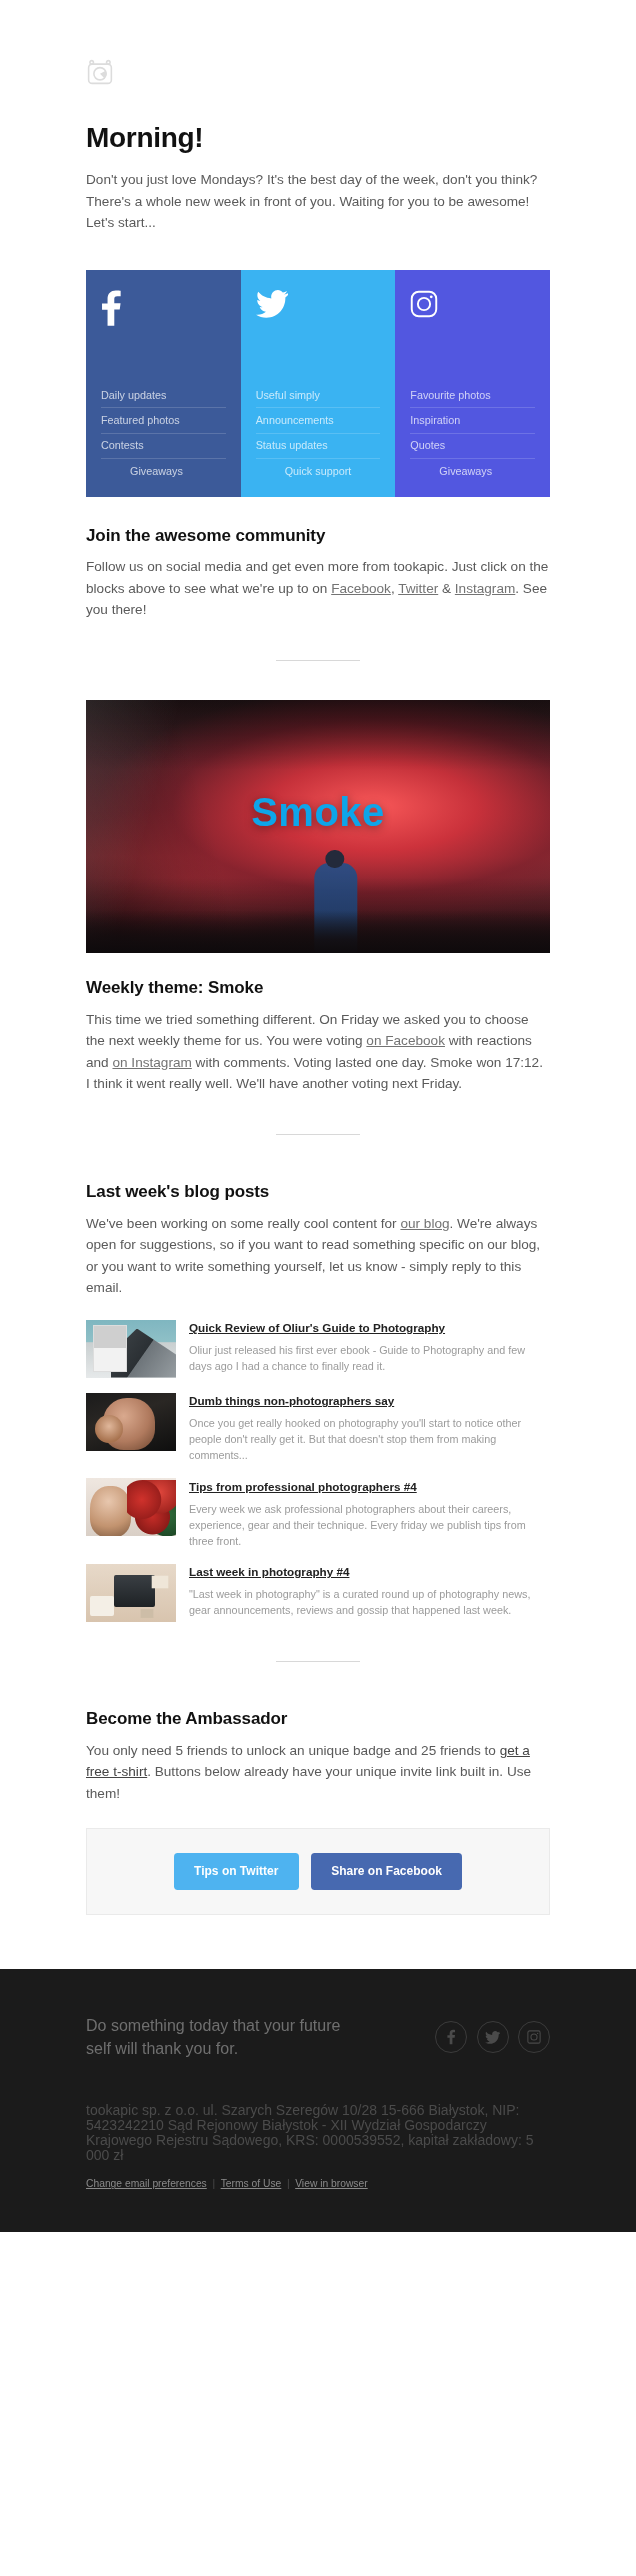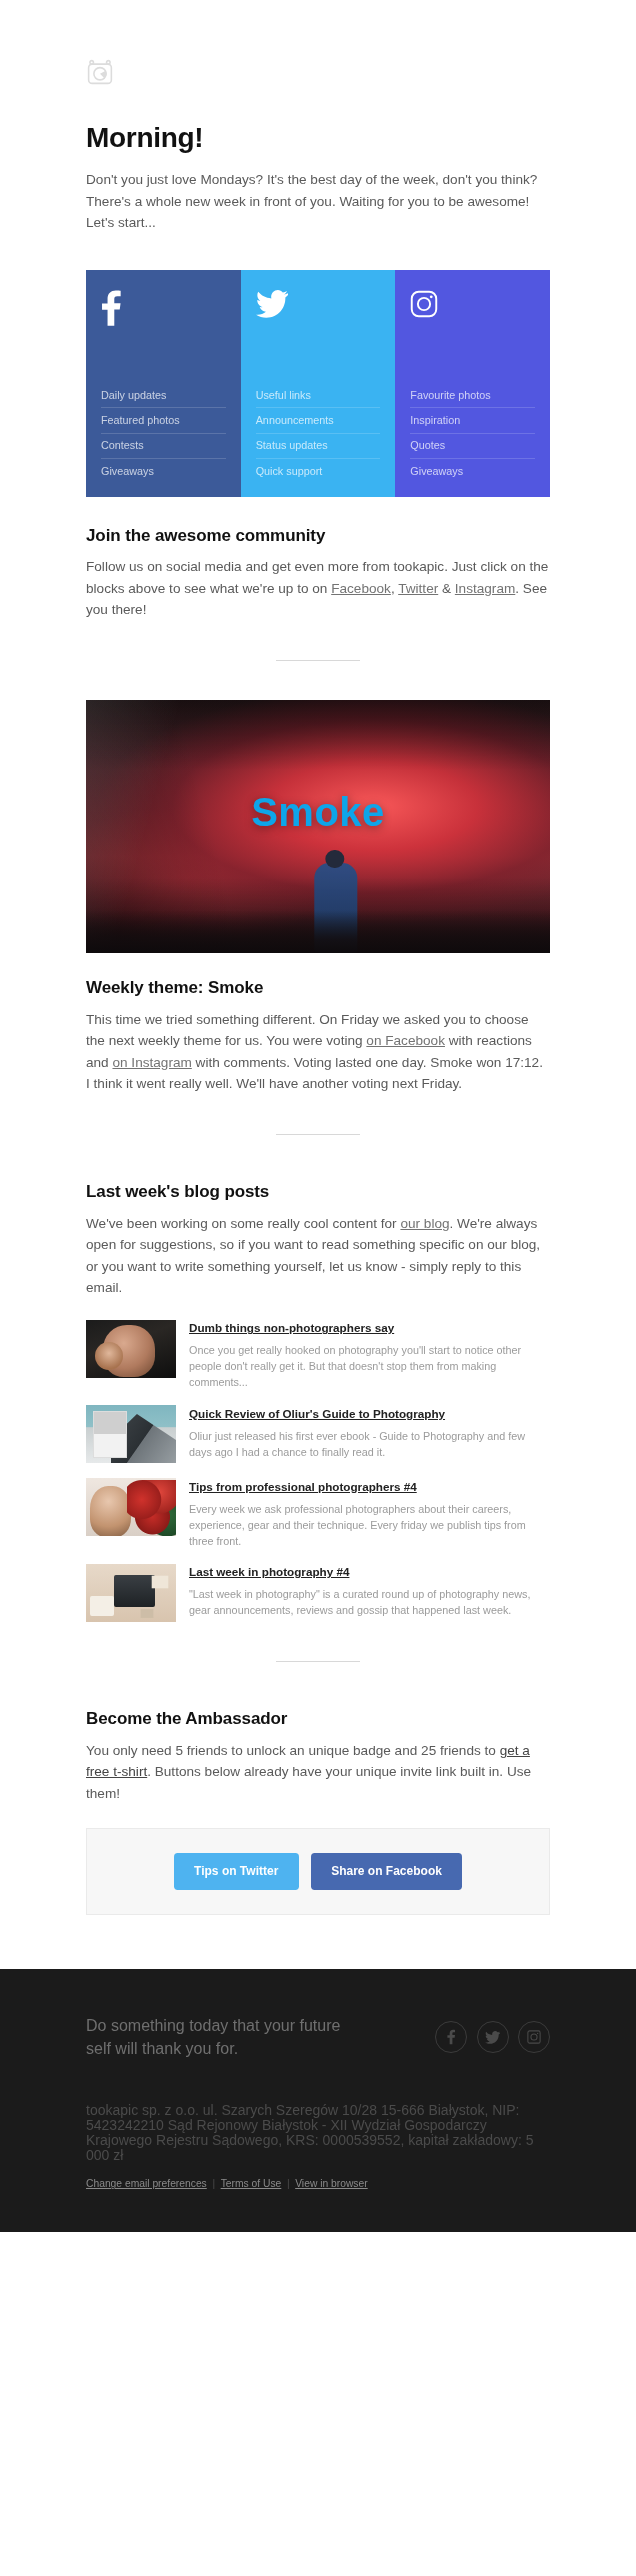--- a/index.html
+++ b/index.html
@@ -55,21 +55,21 @@
   .sb .glyph { height: 54px; color: #ffffff; }
   .sb .glyph svg { display: block; }
   .sb-links { position: absolute; left: 15px; right: 15px; bottom: 13px; }
   .sb-links div {
     font-size: 10.8px;
     line-height: 15px;
     color: rgba(255,255,255,0.72);
     padding: 4.7px 0 4.7px 0;
     border-bottom: 0.9px solid rgba(255,255,255,0.16);
   }
-  .sb-links div:last-child { border-bottom: none; }
+  .sb-links div:last-child { border-bottom: none; margin-left: 29px; }
 
   
   .community { padding: 28px 86px 0 86px; }
   .community h2 { margin-bottom: 9.4px; }
 
   
   .divider { width: 84px; height: 0.9px; background: #d8d8d8; margin: 39px auto; }
 
   
   .hero {
@@ -297,21 +297,21 @@
       </div>
     </div>
 
     <div class="sb tw">
       <div class="glyph">
         <svg width="32" height="28" viewBox="0 0 34 30">
             <path fill="#ffffff" d="M34 3.6c-1.3.6-2.6 1-4 1.2 1.4-.9 2.5-2.2 3-3.8-1.3.8-2.8 1.4-4.4 1.7C27.3.9 25.4 0 23.3 0c-4 0-7.2 3.3-7.2 7.3 0 .6.1 1.1.2 1.7C10.3 8.7 5.5 6 2.3 2 1.6 3 1.3 4.3 1.3 5.6c0 2.5 1.3 4.8 3.2 6.1-1.2 0-2.3-.4-3.3-.9v.1c0 3.5 2.5 6.5 5.8 7.2-.6.2-1.2.3-1.9.3-.5 0-.9 0-1.3-.1.9 2.9 3.6 5 6.7 5.1-2.5 2-5.6 3.1-8.9 3.1-.6 0-1.2 0-1.7-.1 3.2 2 7 3.2 11 3.2 13.2 0 20.4-11 20.4-20.6v-.9c1.4-1 2.6-2.3 3.6-3.7z"></path>
           </svg>
       </div>
       <div class="sb-links">
-        <div>Useful links</div>
+        <div>Useful simply</div>
         <div>Announcements</div>
         <div>Status updates</div>
         <div>Quick support</div>
       </div>
     </div>
 
     <div class="sb ig">
       <div class="glyph">
         <svg width="28" height="28" viewBox="0 0 32 32" fill="none" stroke="#ffffff" stroke-width="2.2">
           <rect x="2" y="2" width="28" height="28" rx="8"></rect>
@@ -350,31 +350,31 @@
 
   <div class="divider"></div>
 
   <div class="blog-head">
     <h2 class="sec">Last week's blog posts</h2>
     <p class="body"><span>We've been working on some really cool content for </span><a class="lnk" href="#">our blog</a><span>. We're always open for suggestions, so if you want to read something specific on our blog, or you want to write something yourself, let us know - simply reply to this email.</span></p>
   </div>
 
   <div class="posts">
     <div class="post">
+      <div class="post-thumb th1"></div>
+      <div class="post-body">
+        <a class="post-title" href="#">Quick Review of Oliur's Guide to Photography</a>
+        <div class="post-desc">Oliur just released his first ever ebook - Guide to Photography and few days ago I had a chance to finally read it.</div>
+      </div>
+    </div>
+    <div class="post">
       <div class="post-thumb th2"></div>
       <div class="post-body">
         <a class="post-title" href="#">Dumb things non-photographers say</a>
         <div class="post-desc">Once you get really hooked on photography you'll start to notice other people don't really get it. But that doesn't stop them from making comments...</div>
-      </div>
-    </div>
-    <div class="post">
-      <div class="post-thumb th1"></div>
-      <div class="post-body">
-        <a class="post-title" href="#">Quick Review of Oliur's Guide to Photography</a>
-        <div class="post-desc">Oliur just released his first ever ebook - Guide to Photography and few days ago I had a chance to finally read it.</div>
       </div>
     </div>
     <div class="post">
       <div class="post-thumb th3"></div>
       <div class="post-body">
         <a class="post-title" href="#">Tips from professional photographers #4</a>
         <div class="post-desc">Every week we ask professional photographers about their careers, experience, gear and their technique. Every friday we publish tips from three front.</div>
       </div>
     </div>
     <div class="post">

